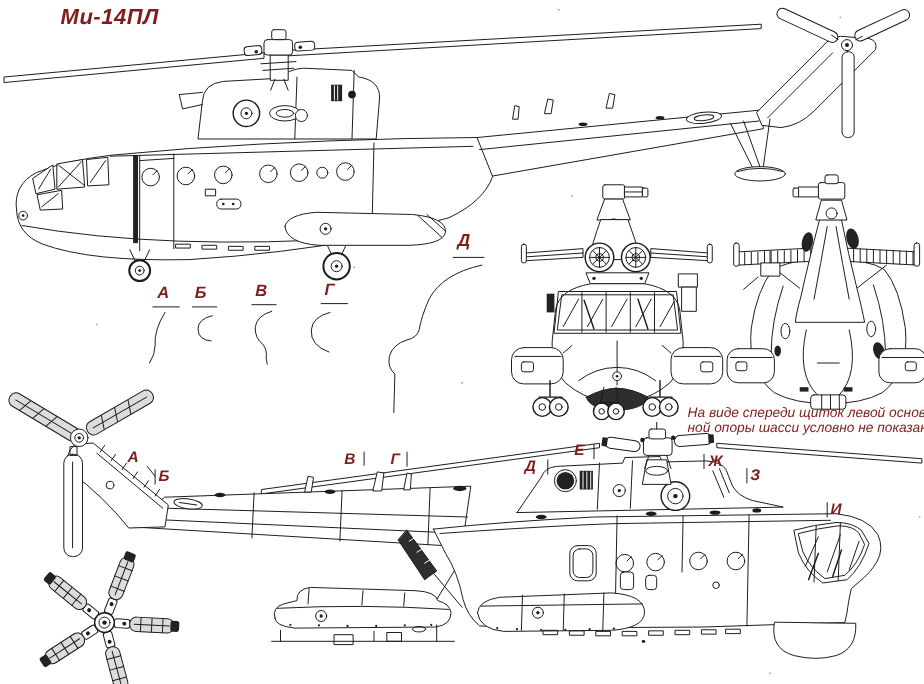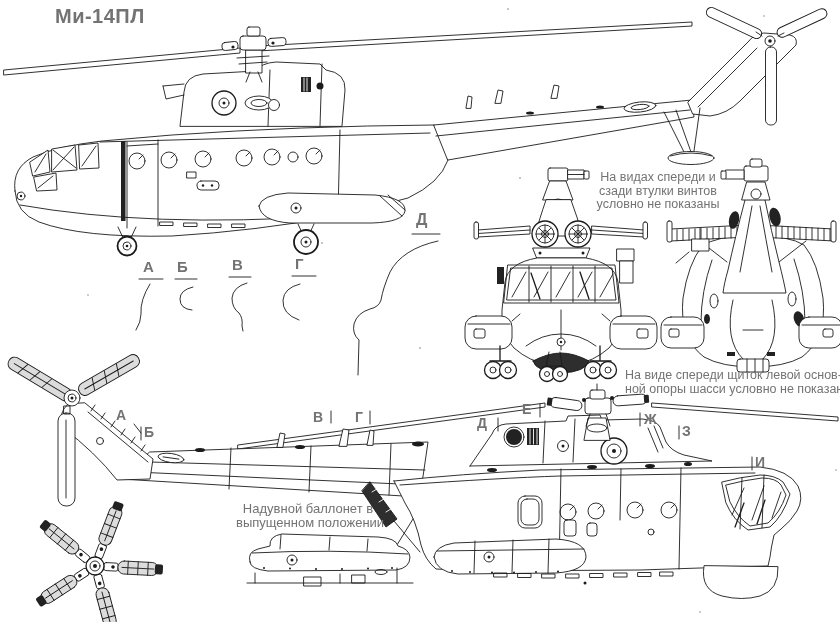--- a/index.html
+++ b/index.html
@@ -1,17 +1,17 @@
 <!DOCTYPE html>
 <html><head>
 <meta charset="utf-8">
 <style>
   html,body{margin:0;padding:0;background:#e8e8e8;}
   .canvas{position:relative;width:840px;height:622px;background:#ffffff;overflow:hidden;
-          font-family:"Liberation Sans","DejaVu Sans",sans-serif;color:#737373;}
+          font-family:"Liberation Sans","DejaVu Sans",sans-serif;color:#7f1d1d;font-style:italic;}
   .art{position:absolute;left:0;top:0;}
   svg .ln, svg path, svg line, svg circle, svg ellipse, svg rect, svg polygon, svg polyline{
       stroke:#1b1b1b;fill:none;stroke-width:0.9;stroke-linecap:round;stroke-linejoin:round;}
   svg .w{fill:#ffffff;}
   svg .g{fill:#dcdcdc;}
   svg .k{fill:#222222;stroke:none;}
   svg .kk{fill:#2e2e2e;stroke:#1b1b1b;}
   svg .hv{stroke-width:1.8;}
   svg .md{stroke-width:1.3;}
   svg .dot{fill:#1b1b1b;stroke:none;}
@@ -490,36 +490,27 @@
         <circle class="spk" cx="700" cy="612" r="0.9"></circle>
     <circle class="spk" cx="420" cy="348" r="1"></circle>
         <circle class="spk" cx="764" cy="16" r="0.9"></circle>
     <circle class="spk" cx="508" cy="9" r="1"></circle>
         <circle class="spk" cx="836" cy="470" r="0.9"></circle>
   </g>
 </svg>
 
   <div class="title" style="left:55px;top:5px;">Ми-14ПЛ</div>
 
-  <div class="txt" style="left:586px;top:171px;width:144px;">
-    <div>На видах спереди и</div>
-    <div>сзади втулки винтов</div>
-    <div>условно не показаны</div>
-  </div>
 
   <div class="txt" style="left:625px;top:369px;width:214px;">
     <div>На виде спереди щиток левой основ-</div>
     <div>ной опоры шасси условно не показан</div>
   </div>
 
 
-  <div class="txt" style="left:236px;top:502px;width:144px;font-size:13px;">
-    <div>Надувной баллонет в</div>
-    <div>выпущенном положении</div>
-  </div>
 
   <span class="plbl" style="left:143px;top:258px;">А</span>
   <span class="plbl" style="left:177px;top:258px;">Б</span>
   <span class="plbl" style="left:232px;top:256px;">В</span>
   <span class="plbl" style="left:295px;top:255px;">Г</span>
   <span class="plbl" style="left:416px;top:211px;font-size:16px;">Д</span>
 
   <span class="lbl" style="left:116px;top:407px;">А</span>
   <span class="lbl" style="left:144px;top:424px;">Б</span>
   <span class="lbl" style="left:313px;top:409px;">В</span>

